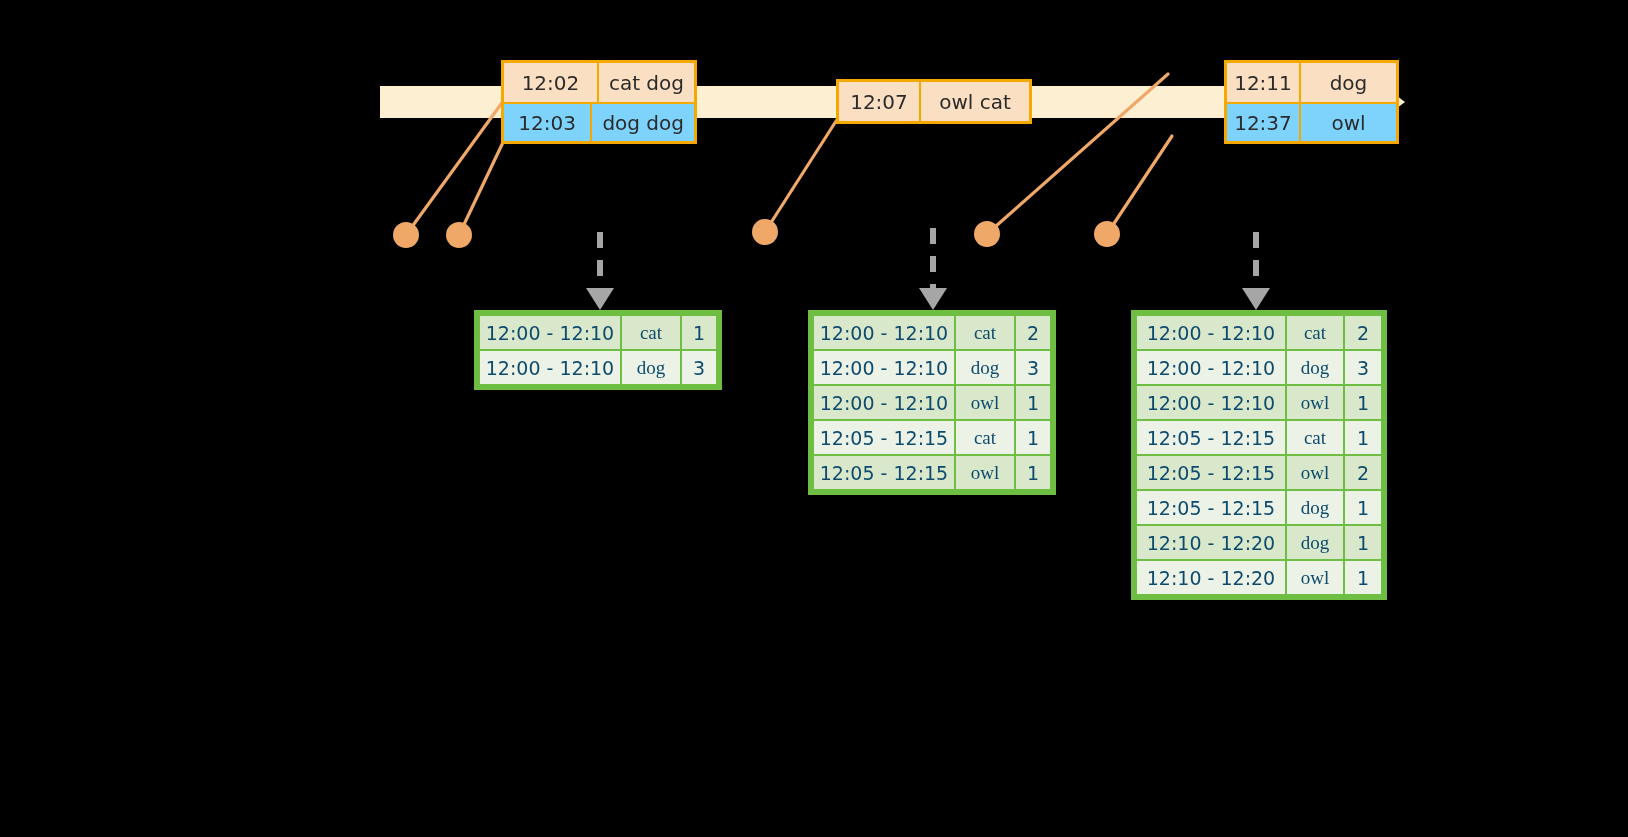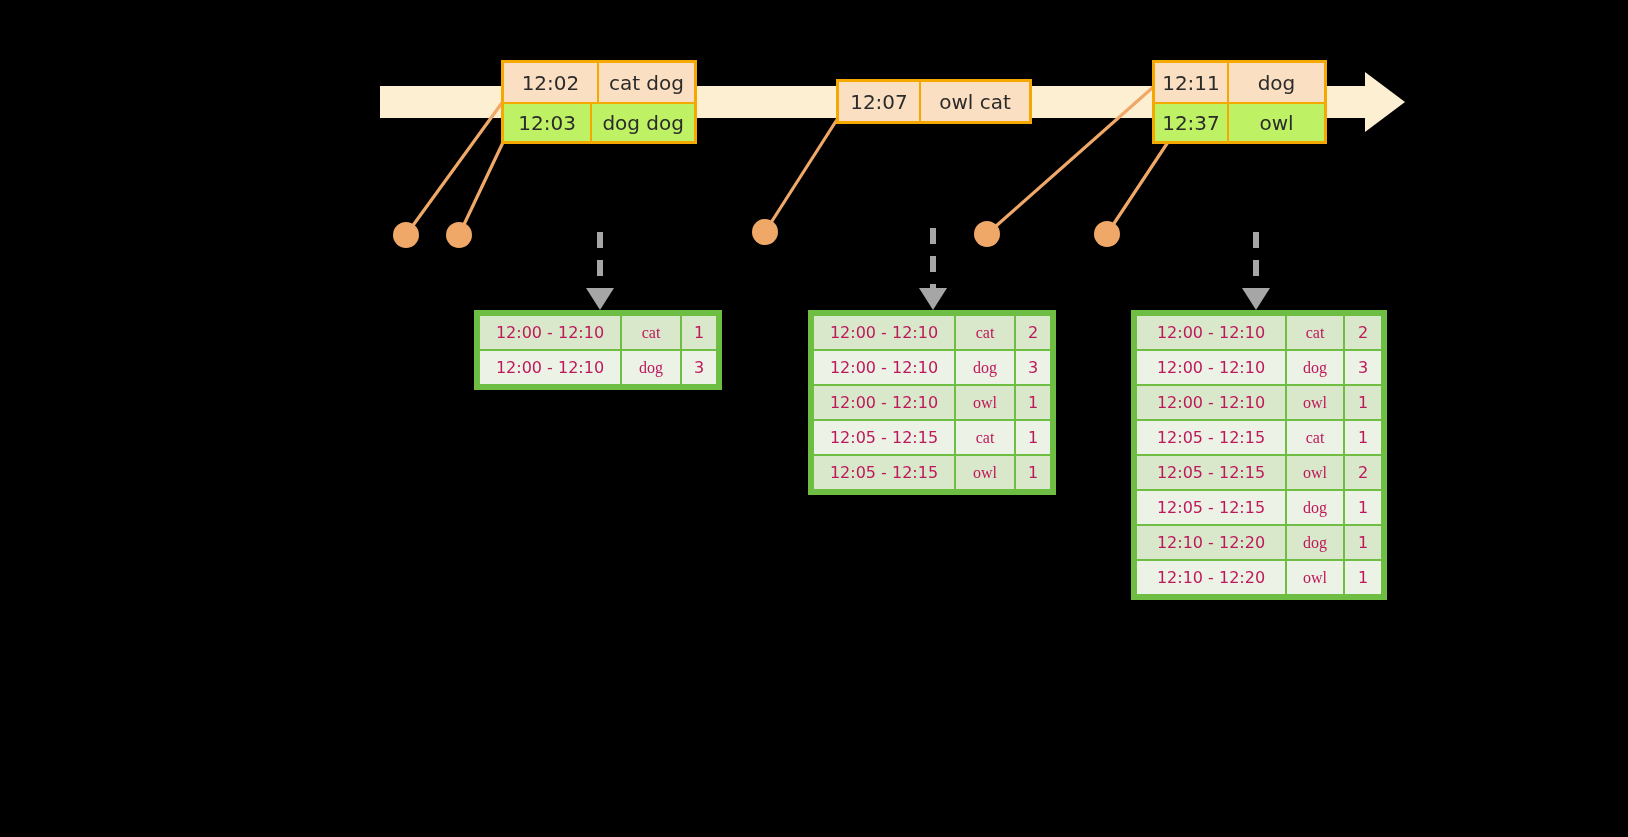--- a/index.html
+++ b/index.html
@@ -32,21 +32,21 @@
   }
   .event-row {
     display: flex;
     align-items: stretch;
     height: 39px;
   }
   .event-row + .event-row {
     border-top: 2px solid #F5A800;
   }
   .event-row.shade-a { background: #FBDFC2; }
-  .event-row.shade-b { background: #bef264; }
+  .event-row.shade-b { background: #7dd3fc; }
 
   .event-time {
     width: 96px;
     display: flex; align-items: center; justify-content: center;
     font-size: 20px;
     color: #2b2b2b;
     border-right: 2px solid #F5A800;
     white-space: nowrap;
   }
   .event-words {
@@ -54,21 +54,21 @@
     display: flex; align-items: center; justify-content: center;
     font-size: 20px;
     color: #2b2b2b;
     white-space: nowrap;
     padding: 0 10px;
   }
 
   
   #event-box-0 { left: 501px; top: 60px;  width: 196px; }
   #event-box-1 { left: 836px; top: 79px;  width: 196px; }
-  #event-box-2 { left: 1152px; top: 60px; width: 175px; }
+  #event-box-2 { left: 1224px; top: 60px; width: 175px; }
 
   #event-box-1 .event-time { width: 82px; }
   #event-box-2 .event-time { width: 74px; }
 
   
   .result-table {
     position: absolute;
     border: 3px solid #6FB councils;
     border: 3px solid #6FBE44;
     background: #6FBE44;
@@ -77,22 +77,22 @@
     gap: 2px;
     padding: 3px;
   }
   .res-row {
     display: flex;
     height: 33px;
     gap: 2px;
   }
   .res-cell {
     display: flex; align-items: center; justify-content: center;
-    font-size: 16px;
-    color: #be185d;
+    font-size: 19px;
+    color: #0c4a6e;
     white-space: nowrap;
   }
   .res-row.tone-a .res-cell { background: #D9E7CB; }
   .res-row.tone-b .res-cell { background: #ECF2E5; }
 
   .c-window { width: 140px; }
   .c-word   { width: 58px; font-family: Liberation Serif, serif; }
   .c-count  { width: 34px; }
 
   #result-table-0 { left: 474px;  top: 310px; }

